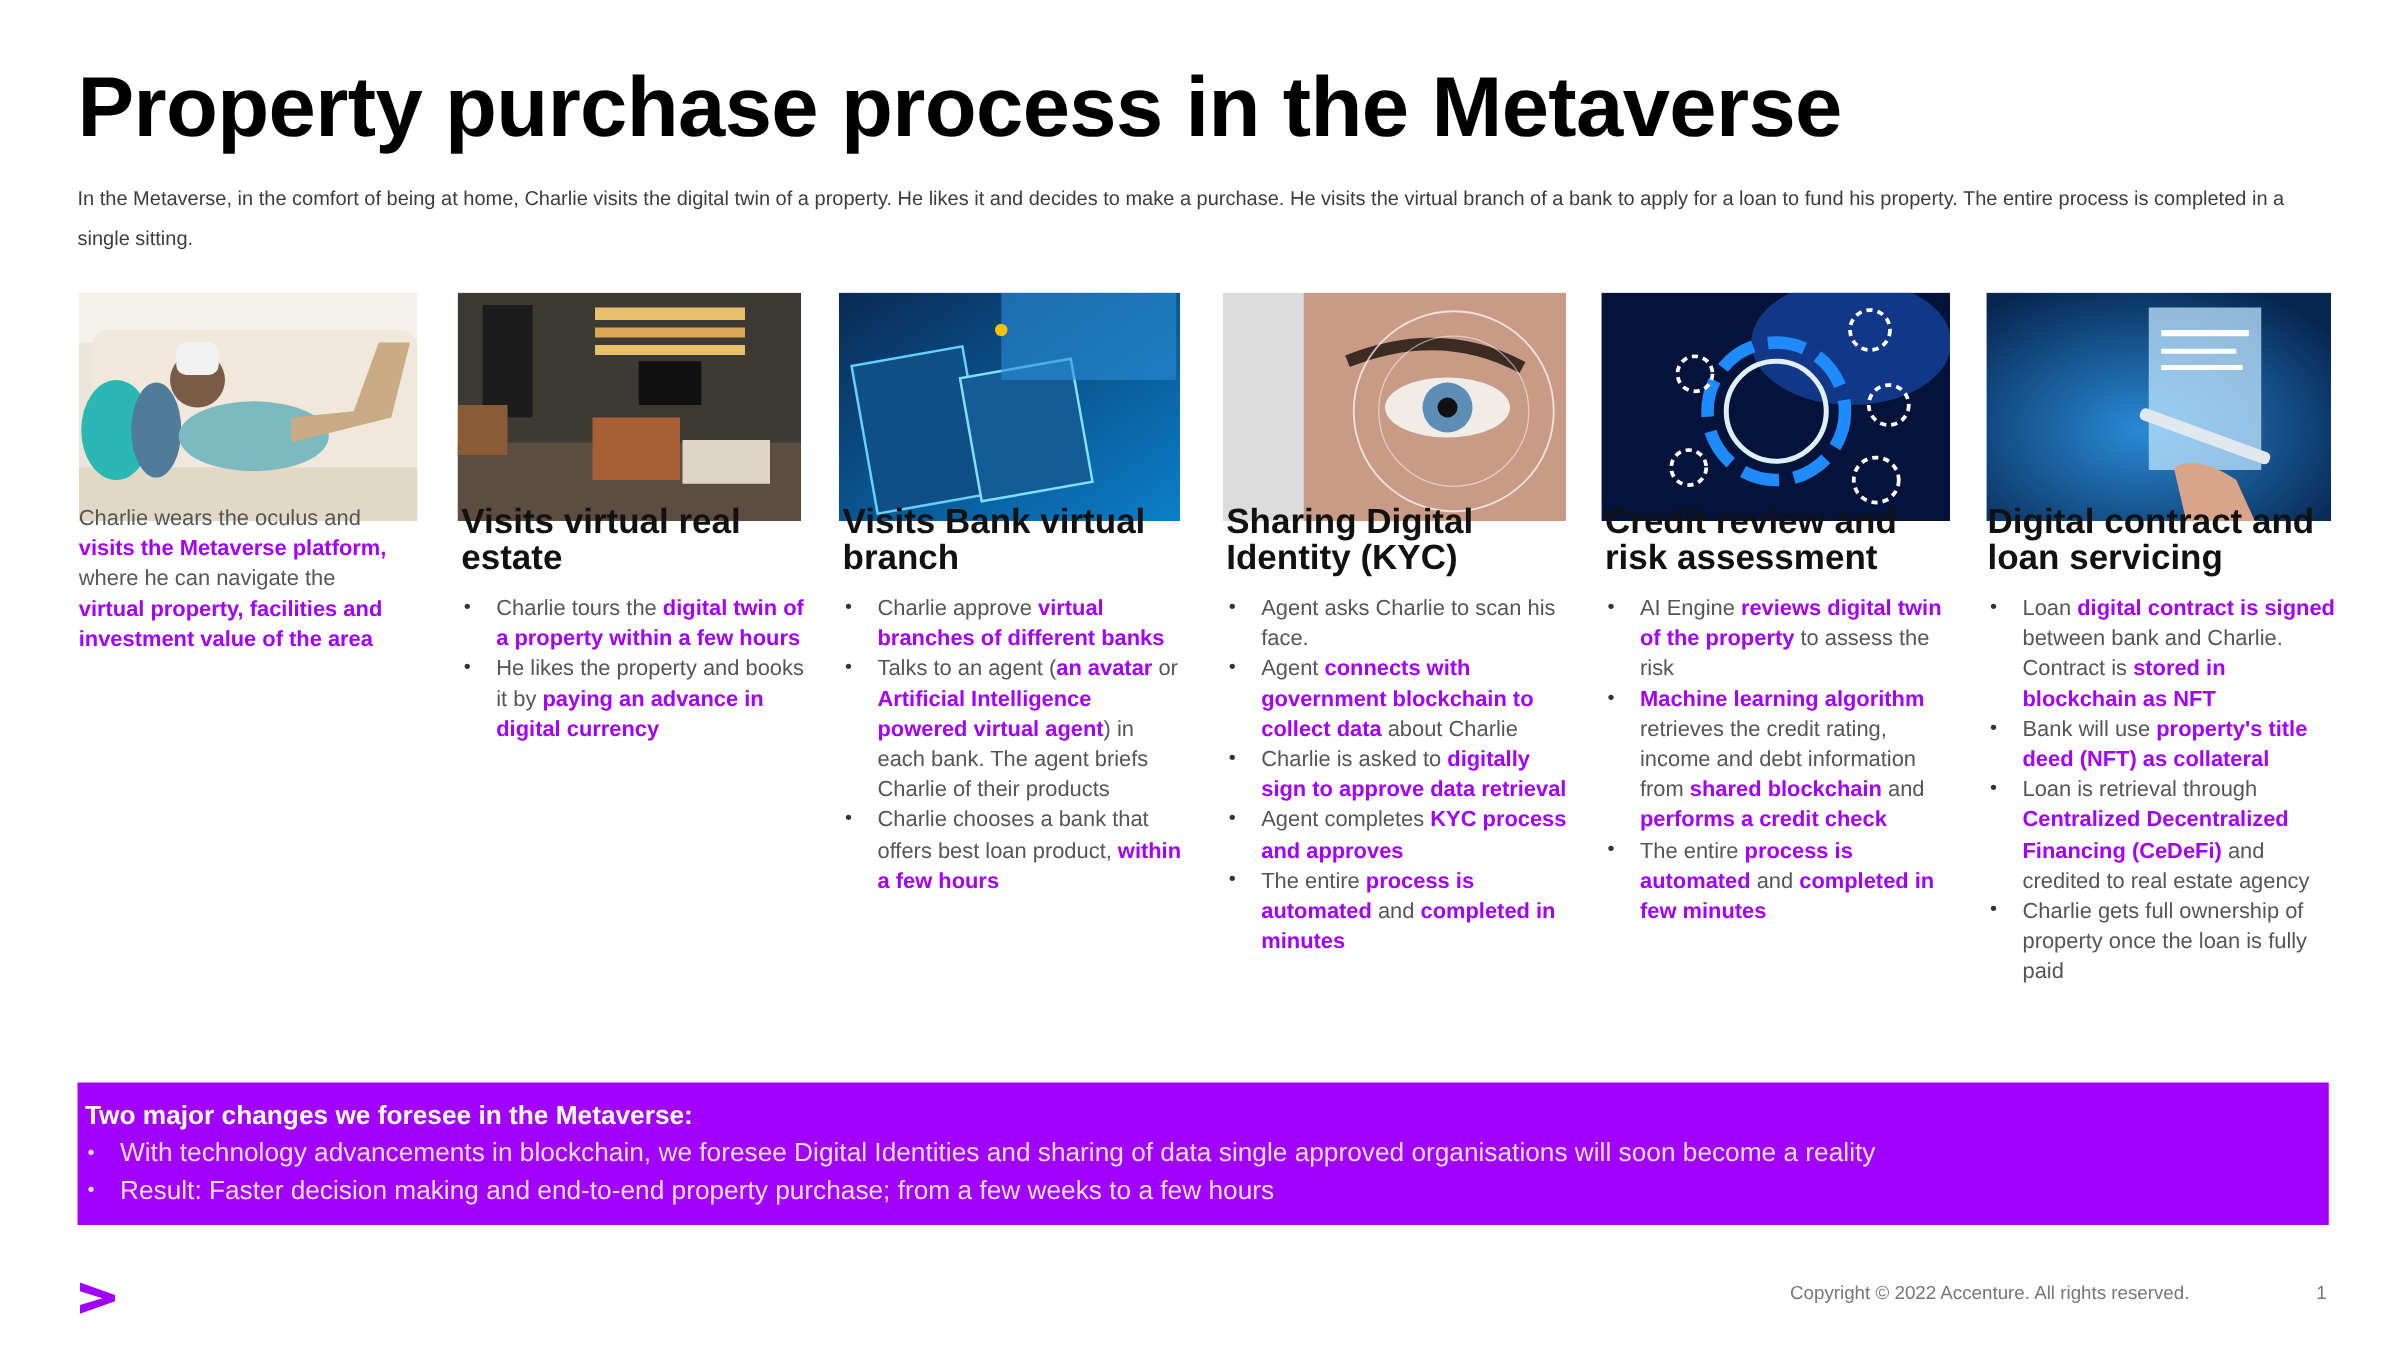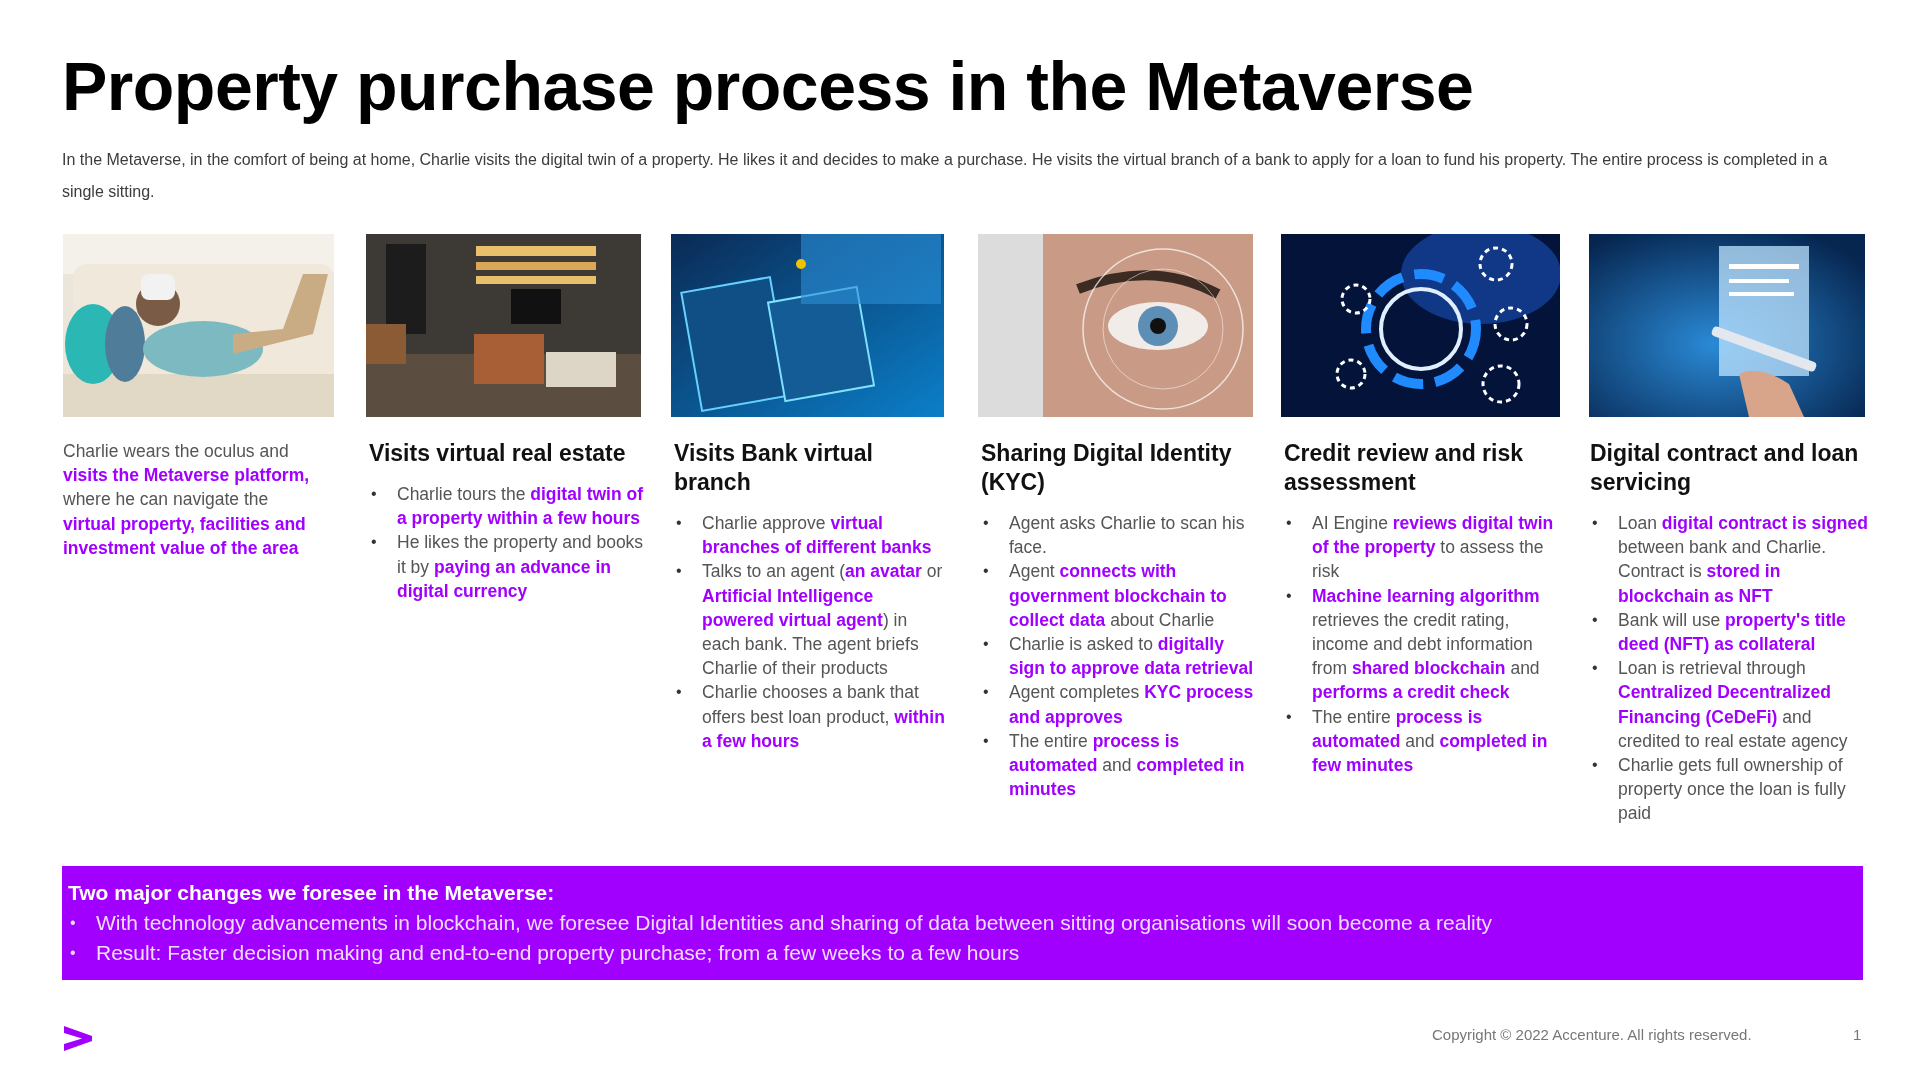--- a/index.html
+++ b/index.html
@@ -17,25 +17,25 @@
   .subtitle {
     position: absolute; left: 62px; top: 144px; width: 1780px;
     font-size: 16px; line-height: 32px; color: #3c3c3c;
   }
   .img {
     position: absolute; top: 234px; height: 183px; overflow: hidden;
   }
   .img svg { width: 100%; height: 100%; display: block; }
   .col {
     position: absolute; top: 402px;
-    font-size: 17.5px; line-height: 24.2px; color: #555; margin-top: 37px;
+    font-size: 17.5px; line-height: 24.2px; color: #555;
   }
   .col .hl { color: #a100ff; font-weight: 700; }
   .col h3 {
-    margin: 0 0 14px 0; font-size: 23px; line-height: 29px;
+    margin: 0 0 14px 0; font-size: 28px; line-height: 29px;
     font-weight: 700; color: #111;
   }
   .col ul { margin: 0; padding: 0; list-style: none; }
   .col li { position: relative; padding-left: 28px; }
   .col li::before {
     content: "•"; position: absolute; left: 2px; top: 0; color: #333; font-size: 16px;
   }
   .intro { top: 402px; }
   .banner {
     position: absolute; left: 62px; top: 866px; width: 1801px; height: 114px;
@@ -197,21 +197,21 @@
     <li><span>Loan </span><span class="hl">digital contract is signed</span><span> between bank and Charlie. Contract is </span><span class="hl">stored in blockchain as NFT</span></li>
     <li><span>Bank will use </span><span class="hl">property's title deed (NFT) as collateral</span></li>
     <li><span>Loan is retrieval through </span><span class="hl">Centralized Decentralized Financing (CeDeFi)</span><span> and credited to real estate agency</span></li>
     <li><span>Charlie gets full ownership of property once the loan is fully paid</span></li>
   </ul>
 </div>
 
 <div class="banner">
   <div class="bh">Two major changes we foresee in the Metaverse:</div>
   <ul>
-    <li>With technology advancements in blockchain, we foresee Digital Identities and sharing of data between sitting organisations will soon become a reality</li>
+    <li>With technology advancements in blockchain, we foresee Digital Identities and sharing of data single approved organisations will soon become a reality</li>
     <li>Result: Faster decision making and end-to-end property purchase; from a few weeks to a few hours</li>
   </ul>
 </div>
 
 <div class="logo">
   <svg viewBox="0 0 36 36" width="36" height="36">
     <path d="M4 6 L32 16 L32 21 L4 31 L4 24 L22 18.5 L4 13 Z" fill="#a100ff"></path>
   </svg>
 </div>
 <div class="copyright">Copyright © 2022 Accenture. All rights reserved.</div>

